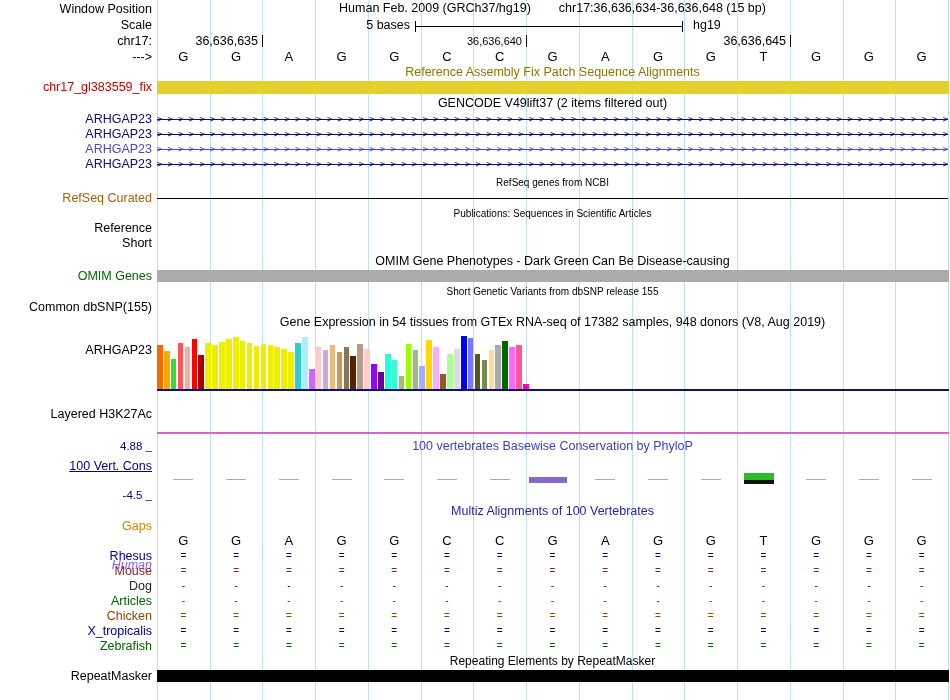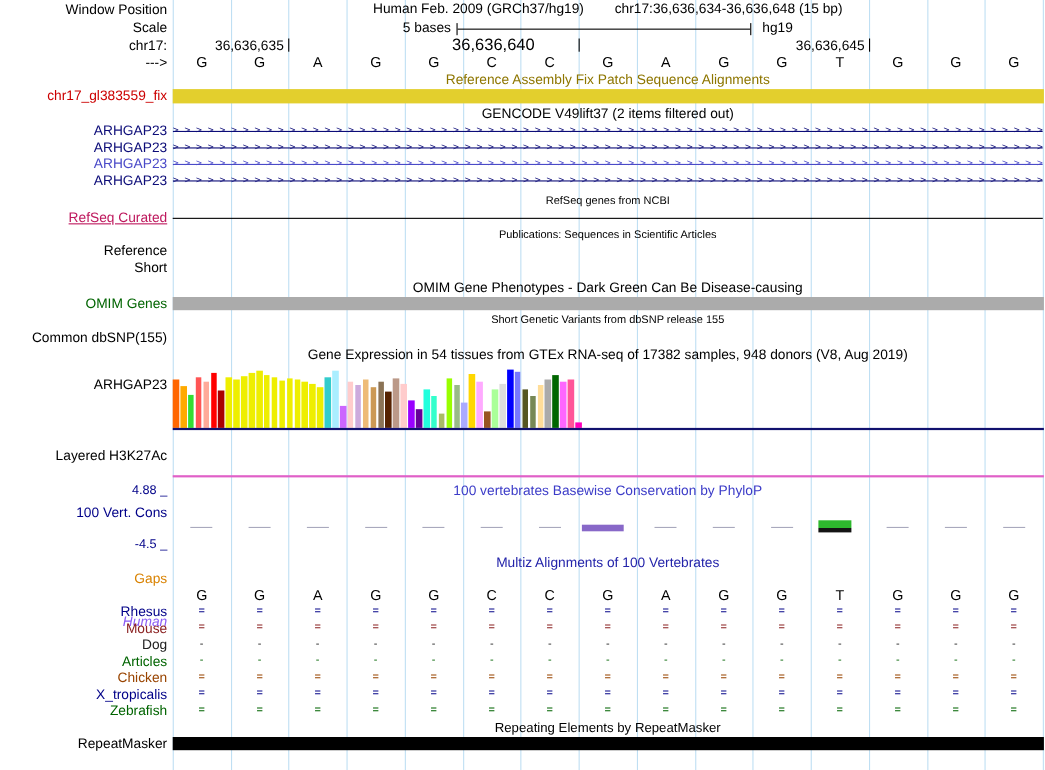--- a/index.html
+++ b/index.html
@@ -39,21 +39,21 @@
     <div class="lbl" style="top: 34px;">chr17:</div>
     <div class="lbl" style="top: 50px;">---&gt;</div>
     <div class="title" style="top: 2px;"><span style="margin-right: 28px;">Human Feb. 2009 (GRCh37/hg19)</span><span>chr17:36,636,634-36,636,648 (15 bp)</span></div>
     <div style="position: absolute; left: 255px; width: 155px; top: 18px; text-align: right; font-size: 12.5px; line-height: 14px;">5 bases</div>
     <div style="position: absolute; left: 415px; top: 21px; width: 268px; height: 11px; border-left: 1px solid rgb(0, 0, 0); border-right: 1px solid rgb(0, 0, 0);">
       <div style="position: absolute; left: 0px; right: 0px; top: 5px; height: 1px; background: rgb(0, 0, 0);"></div>
     </div>
     <div style="position: absolute; left: 693px; top: 18px; font-size: 12.5px; line-height: 14px;">hg19</div>
     <div style="position: absolute; left: 147px; width: 111px; top: 34px; text-align: right; font-size: 12.5px; line-height: 14px;">36,636,635</div>
     <div style="position: absolute; left: 262px; top: 35px; width: 1px; height: 12px; background: rgb(0, 0, 0);"></div>
-    <div style="position: absolute; left: 411px; width: 111px; top: 34px; font-size: 15px; line-height: 14px;">36,636,640</div>
+    <div style="position: absolute; left: 411px; width: 111px; top: 34px; text-align: right; font-size: 11px; line-height: 14px;">36,636,640</div>
     <div style="position: absolute; left: 526px; top: 35px; width: 1px; height: 12px; background: rgb(0, 0, 0);"></div>
     <div style="position: absolute; left: 675px; width: 111px; top: 34px; text-align: right; font-size: 12.5px; line-height: 14px;">36,636,645</div>
     <div style="position: absolute; left: 790px; top: 35px; width: 1px; height: 12px; background: rgb(0, 0, 0);"></div>
     <div class="seq" style="left: 157px; width: 52.7333px; top: 50px;">G</div>
     <div class="seq" style="left: 209.733px; width: 52.7333px; top: 50px;">G</div>
     <div class="seq" style="left: 262.467px; width: 52.7333px; top: 50px;">A</div>
     <div class="seq" style="left: 315.2px; width: 52.7333px; top: 50px;">G</div>
     <div class="seq" style="left: 367.933px; width: 52.7333px; top: 50px;">G</div>
     <div class="seq" style="left: 420.667px; width: 52.7333px; top: 50px;">C</div>
     <div class="seq" style="left: 473.4px; width: 52.7333px; top: 50px;">C</div>
@@ -83,21 +83,21 @@
     <div style="position: absolute; left: 157px; top: 142px; width: 791px; height: 14px; overflow: hidden;">
       <div style="position: absolute; left: 0px; right: 0px; top: 7px; height: 1px; background: rgb(74, 74, 200);"></div>
       <div style="position: absolute; left: 0px; top: 0px; width: 100%; font-size: 9px; letter-spacing: 5.2px; line-height: 14px; color: rgb(74, 74, 200); font-family: &quot;DejaVu Sans Mono&quot;, monospace;">&gt;&gt;&gt;&gt;&gt;&gt;&gt;&gt;&gt;&gt;&gt;&gt;&gt;&gt;&gt;&gt;&gt;&gt;&gt;&gt;&gt;&gt;&gt;&gt;&gt;&gt;&gt;&gt;&gt;&gt;&gt;&gt;&gt;&gt;&gt;&gt;&gt;&gt;&gt;&gt;&gt;&gt;&gt;&gt;&gt;&gt;&gt;&gt;&gt;&gt;&gt;&gt;&gt;&gt;&gt;&gt;&gt;&gt;&gt;&gt;&gt;&gt;&gt;&gt;&gt;&gt;&gt;&gt;&gt;&gt;&gt;&gt;&gt;&gt;&gt;&gt;&gt;&gt;&gt;</div>
     </div>
     <div class="lbl" style="top: 157px; color: rgb(12, 12, 120);">ARHGAP23</div>
     <div style="position: absolute; left: 157px; top: 157px; width: 791px; height: 14px; overflow: hidden;">
       <div style="position: absolute; left: 0px; right: 0px; top: 7px; height: 1px; background: rgb(12, 12, 120);"></div>
       <div style="position: absolute; left: 0px; top: 0px; width: 100%; font-size: 9px; letter-spacing: 5.2px; line-height: 14px; color: rgb(12, 12, 120); font-family: &quot;DejaVu Sans Mono&quot;, monospace;">&gt;&gt;&gt;&gt;&gt;&gt;&gt;&gt;&gt;&gt;&gt;&gt;&gt;&gt;&gt;&gt;&gt;&gt;&gt;&gt;&gt;&gt;&gt;&gt;&gt;&gt;&gt;&gt;&gt;&gt;&gt;&gt;&gt;&gt;&gt;&gt;&gt;&gt;&gt;&gt;&gt;&gt;&gt;&gt;&gt;&gt;&gt;&gt;&gt;&gt;&gt;&gt;&gt;&gt;&gt;&gt;&gt;&gt;&gt;&gt;&gt;&gt;&gt;&gt;&gt;&gt;&gt;&gt;&gt;&gt;&gt;&gt;&gt;&gt;&gt;&gt;&gt;&gt;&gt;</div>
     </div>
     <div class="title sm" style="top: 177px;">RefSeq genes from NCBI</div>
-    <div class="lbl" style="top: 191px; color: #be185d; text-decoration: underline;">RefSeq Curated</div>
+    <div class="lbl" style="top: 191px; color: #a16207;">RefSeq Curated</div>
     <div style="position: absolute; left: 157px; top: 198px; width: 791px; height: 1px; background: rgb(0, 0, 0);"></div>
     <div class="title sm" style="top: 208px;">Publications: Sequences in Scientific Articles</div>
     <div class="lbl" style="top: 221px;">Reference</div>
     <div class="lbl" style="top: 236px;">Short</div>
     <div class="title" style="top: 255px; color: #000000;">OMIM Gene Phenotypes - Dark Green Can Be Disease-causing</div>
     <div class="lbl" style="top: 269px; color: rgb(0, 100, 0);">OMIM Genes</div>
     <div style="position: absolute; left: 157px; top: 270px; width: 792px; height: 12px; background: rgb(171, 171, 171);"></div>
     <div class="title sm" style="top: 286px;">Short Genetic Variants from dbSNP release 155</div>
     <div class="lbl" style="top: 300px;">Common dbSNP(155)</div>
     <div class="title" style="top: 316px;">Gene Expression in 54 tissues from GTEx RNA-seq of 17382 samples, 948 donors (V8, Aug 2019)</div>
@@ -154,21 +154,21 @@
     <div style="position: absolute; left: 495.463px; width: 5.6px; top: 345px; height: 44px; background: rgb(170, 170, 170);"></div>
     <div style="position: absolute; left: 502.37px; width: 5.6px; top: 341px; height: 48px; background: rgb(0, 102, 0);"></div>
     <div style="position: absolute; left: 509.278px; width: 5.6px; top: 347px; height: 42px; background: rgb(255, 102, 255);"></div>
     <div style="position: absolute; left: 516.185px; width: 5.6px; top: 345px; height: 44px; background: rgb(255, 85, 153);"></div>
     <div style="position: absolute; left: 523.093px; width: 5.6px; top: 384px; height: 5px; background: rgb(255, 0, 187);"></div>
     <div style="position: absolute; left: 157px; top: 389px; width: 792px; height: 2px; background: rgb(17, 17, 110);"></div>
     <div class="lbl" style="top: 407px;">Layered H3K27Ac</div>
     <div style="position: absolute; left: 157px; top: 432px; width: 792px; height: 2px; background: rgb(224, 96, 200);"></div>
     <div class="lbl" style="top: 439px; color: rgb(0, 0, 136); font-size: 11.5px;">4.88 _</div>
     <div class="title" style="top: 440px; color: rgb(60, 60, 200);">100 vertebrates Basewise Conservation by PhyloP</div>
-    <div class="lbl" style="top: 459px; color: rgb(0, 0, 136);">100 Vert. Cons</div>
+    <div class="lbl" style="top: 459px; color: rgb(0, 0, 136); text-decoration: underline;">100 Vert. Cons</div>
     <div class="lbl" style="top: 488px; color: rgb(0, 0, 136); font-size: 11.5px;">-4.5 _</div>
     <div style="position: absolute; left: 173.367px; top: 479px; width: 20px; height: 1px; background: rgb(169, 169, 189);"></div>
     <div style="position: absolute; left: 226.1px; top: 479px; width: 20px; height: 1px; background: rgb(169, 169, 189);"></div>
     <div style="position: absolute; left: 278.833px; top: 479px; width: 20px; height: 1px; background: rgb(169, 169, 189);"></div>
     <div style="position: absolute; left: 331.567px; top: 479px; width: 20px; height: 1px; background: rgb(169, 169, 189);"></div>
     <div style="position: absolute; left: 384.3px; top: 479px; width: 20px; height: 1px; background: rgb(169, 169, 189);"></div>
     <div style="position: absolute; left: 437.033px; top: 479px; width: 20px; height: 1px; background: rgb(169, 169, 189);"></div>
     <div style="position: absolute; left: 489.767px; top: 479px; width: 20px; height: 1px; background: rgb(169, 169, 189);"></div>
     <div style="position: absolute; left: 542.5px; top: 479px; width: 20px; height: 1px; background: rgb(169, 169, 189);"></div>
     <div style="position: absolute; left: 595.233px; top: 479px; width: 20px; height: 1px; background: rgb(169, 169, 189);"></div>

